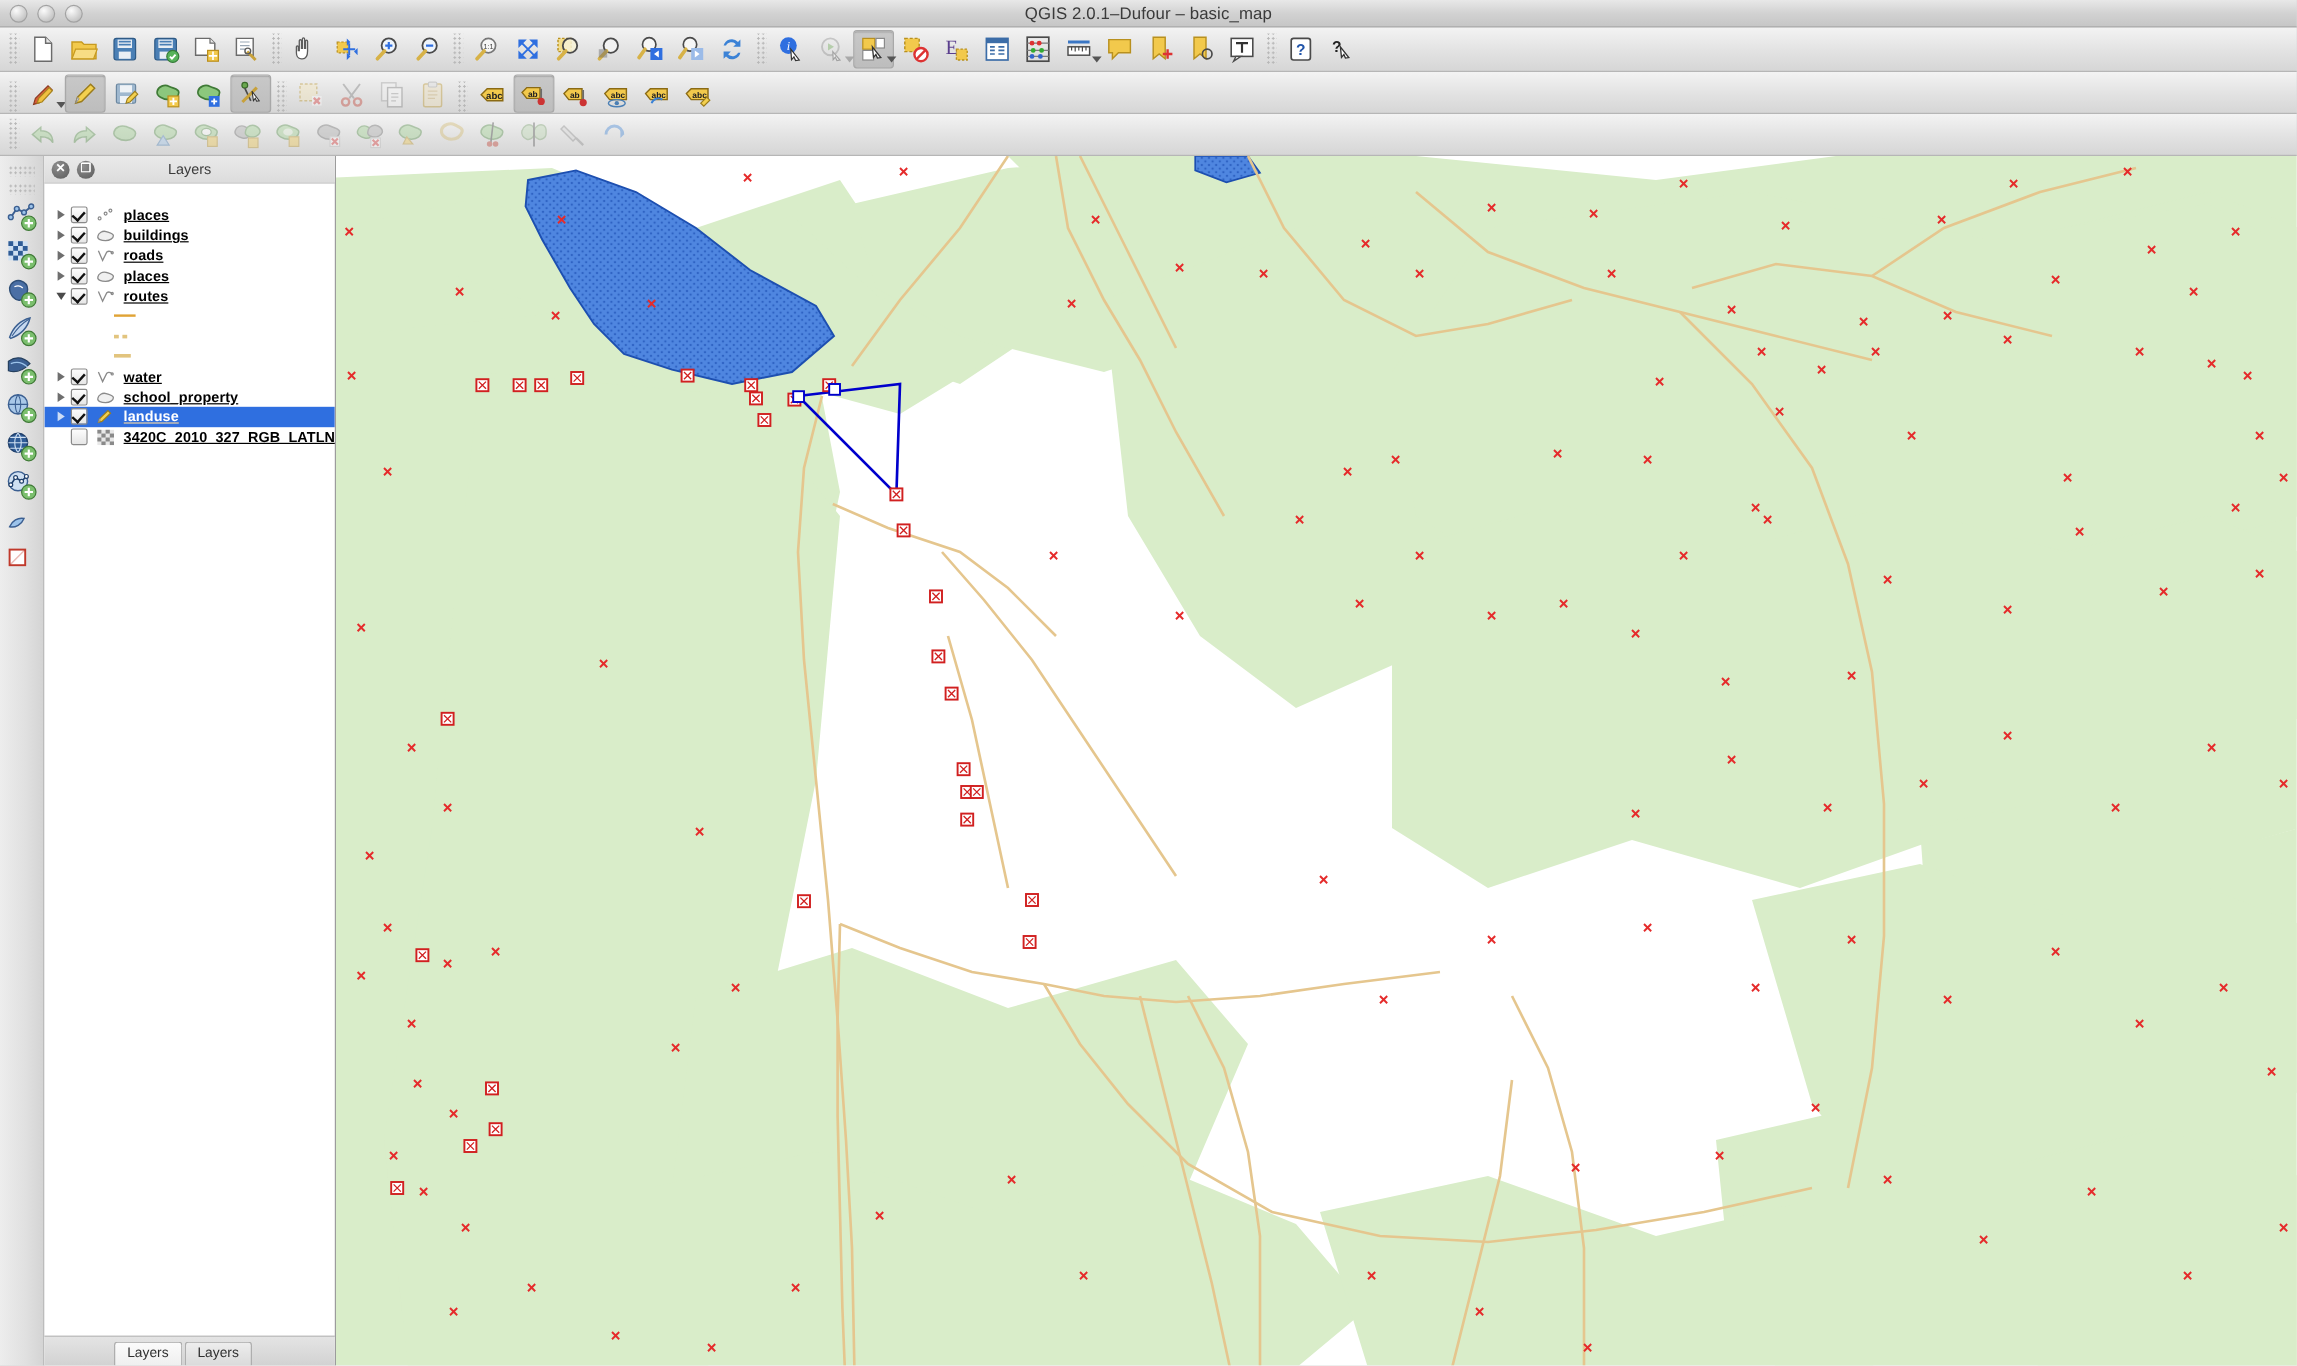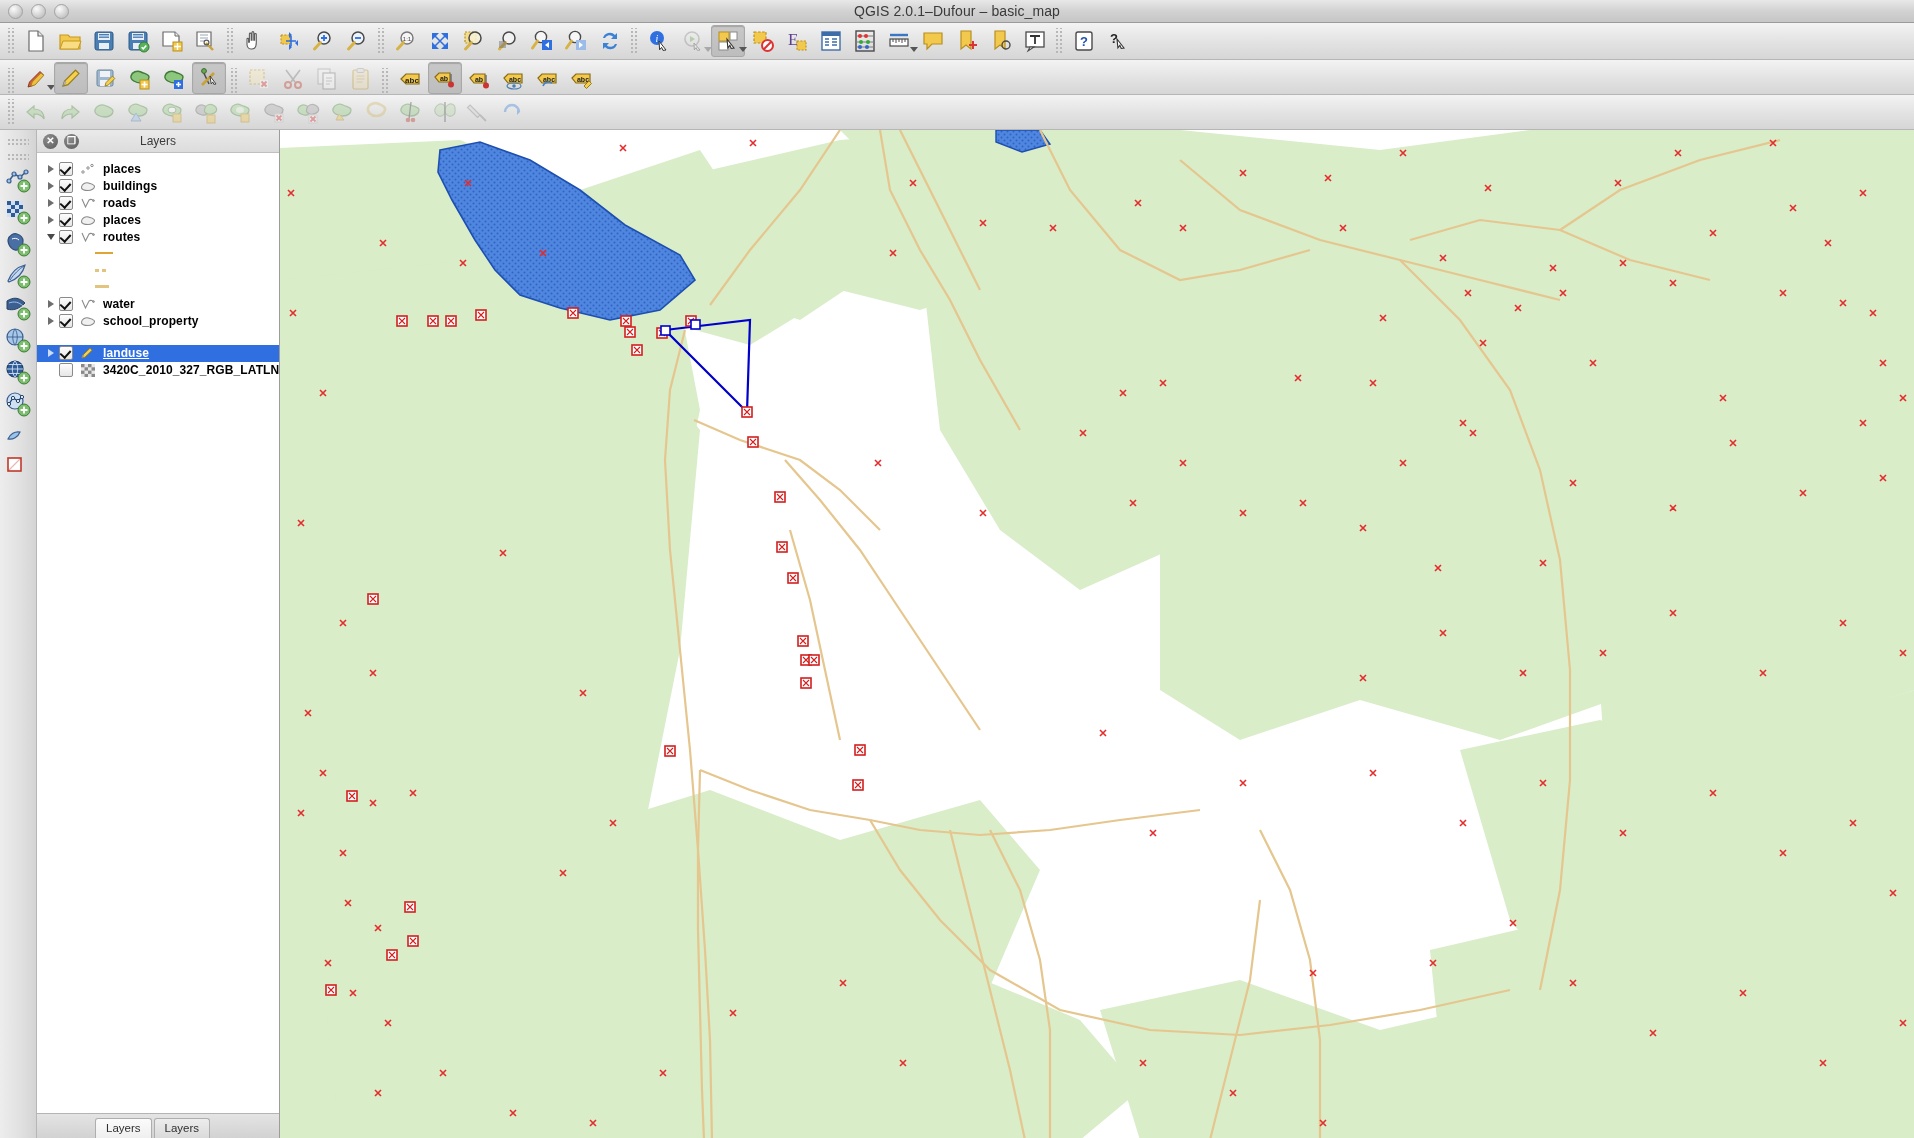--- a/index.html
+++ b/index.html
@@ -110,27 +110,27 @@
     position: absolute; left: 0; right: 0; text-align: center;
     font-size: 12px; color: #3b3b3b;
   }
   .panel-btn {
     width: 15px; height: 15px; border-radius: 50%;
     background: radial-gradient(circle at 35% 30%, #8e8e8e, #5a5a5a);
     margin-left: 6px; position: relative; flex: 0 0 auto;
     display:flex;align-items:center;justify-content:center;
   }
   .panel-btn span { color:#fff; font-size:10px; line-height:1; font-weight:bold;}
-  .layer-list { flex: 1 1 auto; overflow: hidden; padding-top: 8px; }
+  .layer-list { flex: 1 1 auto; overflow: hidden; padding-top: 18px; text-decoration: underline; }
   .layer-row {
     height: 16.8px; display: flex; align-items: center;
     padding-left: 6px; font-size: 12px; color: #000; font-weight: bold;
     white-space: nowrap;
   }
-  .layer-row.sel { background: #2f6fe0; margin-top: 16px; }
+  .layer-row.sel { background: #2f6fe0; }
   .layer-row.sel .lname { color: #fff; text-decoration: underline; }
   .expander {
     width: 16px; flex: 0 0 16px; display:flex;align-items:center;justify-content:center;
   }
   .tri-r { width:0;height:0;border-top:4.5px solid transparent;border-bottom:4.5px solid transparent;border-left:6px solid #6e6e6e; }
   .tri-d { width:0;height:0;border-left:4.5px solid transparent;border-right:4.5px solid transparent;border-top:6px solid #4a4a4a; }
   .chk {
     width: 12px; height: 12px; flex: 0 0 12px;
     border: 1px solid #8a8a8a; border-radius: 2px;
     background: linear-gradient(to bottom,#fdfdfd,#e6e6e6);

